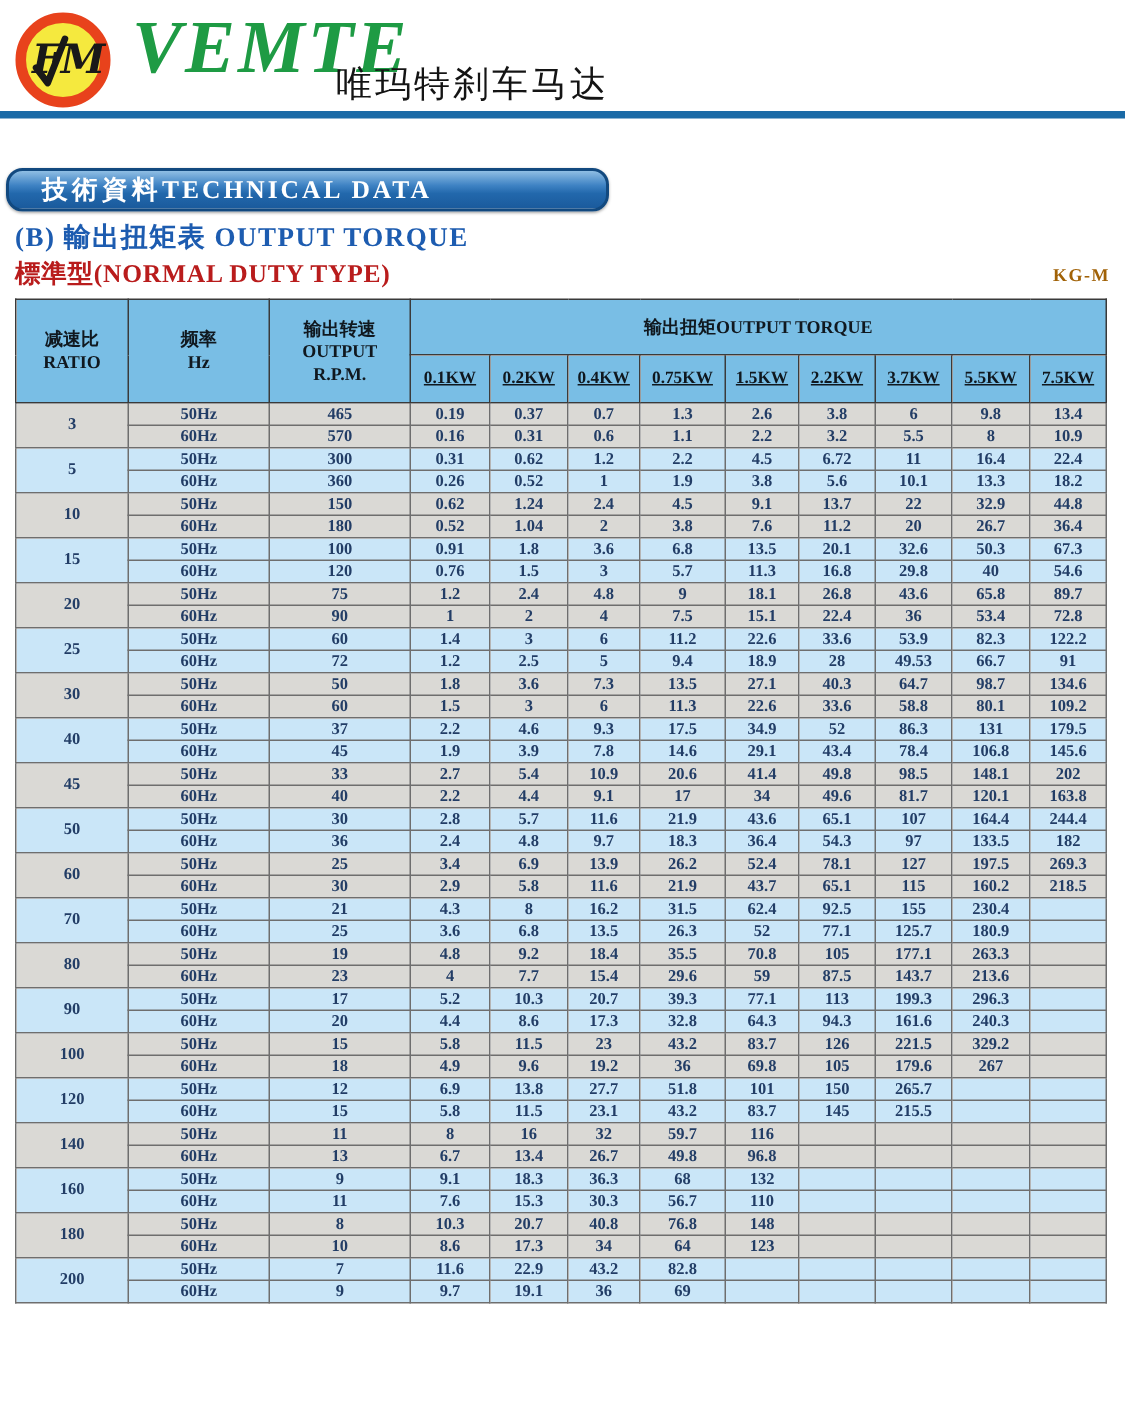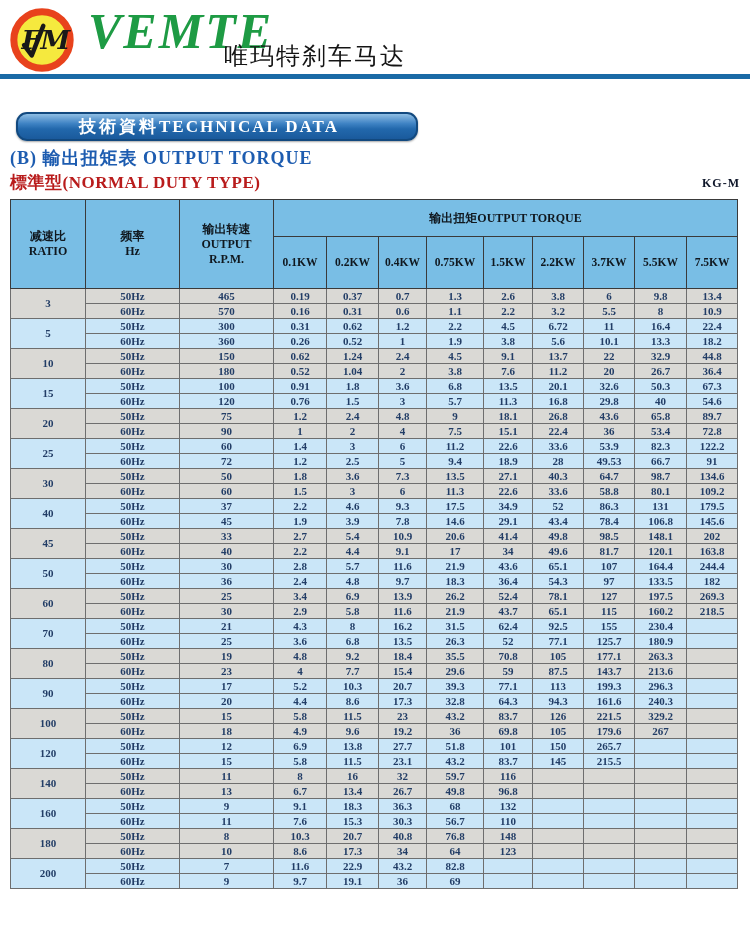--- a/index.html
+++ b/index.html
@@ -27,60 +27,59 @@
     font-size:50px;font-weight:bold;font-style:italic;
     color:var(--brand-green);letter-spacing:2px;font-family:Liberation Serif, serif;
   }
   .tagline{
     position:absolute;left:224px;top:40px;
     font-size:24px;font-weight:normal;color:#141414;letter-spacing:2px;
   }
   .blue-rule{position:absolute;left:0;top:74px;width:750px;height:5px;background:var(--rule-blue);}
   
   .banner{
-    position:absolute;left:16px;top:112px;width:402px;height:29px;
+    position:absolute;left:4px;top:112px;width:402px;height:29px;
     border-radius:11px;border:2px solid #12497F;
     background:linear-gradient(180deg,#8FBEE4 0%,#3F83C4 38%,#2268AC 60%,#1A5A9C 100%);
     display:flex;align-items:center;
     color:#ffffff;font-weight:bold;
     box-shadow:0 1px 2px rgba(0,0,0,.35);
-    padding-left:39px;
   }
   .banner .zh{font-size:17px;margin-left:22px;letter-spacing:3px;}
   .banner .en{font-size:17px;letter-spacing:2px;}
   
   .section-title{
     position:absolute;left:10px;top:146px;
     font-size:18px;font-weight:bold;color:var(--title-blue);letter-spacing:1px;
   }
   .duty-line{
     position:absolute;left:10px;top:171px;
     font-size:17px;font-weight:bold;color:#b91c1c;letter-spacing:.5px;
   }
   .unit{
     position:absolute;right:10px;top:176px;
-    font-size:12px;font-weight:bold;color:#0f172a;letter-spacing:1px;
+    font-size:12px;font-weight:bold;color:#a16207;letter-spacing:1px;
   }
   
   table.torque{
     position:absolute;left:10px;top:199px;width:728px;
     border-collapse:collapse;table-layout:fixed;
   }
   table.torque th,table.torque td{
     border:1px solid var(--border-mid);
     text-align:center;vertical-align:middle;
     overflow:hidden;white-space:nowrap;
   }
   table.torque{border:1px solid var(--border-dark);}
   table.torque thead th{
     background:var(--header-blue);
     color:var(--head-text);font-weight:bold;font-size:12px;line-height:1.25;
     border-color:var(--border-dark);
   }
-  table.torque thead tr.kw-row th{height:52px;font-size:11.5px;}
+  table.torque thead tr.kw-row th{height:32px;font-size:11.5px;text-decoration:underline;}
   table.torque thead tr.span-row th{height:37px;}
   table.torque tbody td{
     height:15px;font-size:11px;font-weight:bold;color:var(--data-text);line-height:1;
   }
   tbody tr.shade-gray td{background:var(--row-gray);}
   tbody tr.shade-blue td{background:var(--row-blue);}
   tbody tr.group-start td{border-top:1px solid var(--border-dark);}
   td.ratio{font-size:12px;}
 </style>
 </head>

